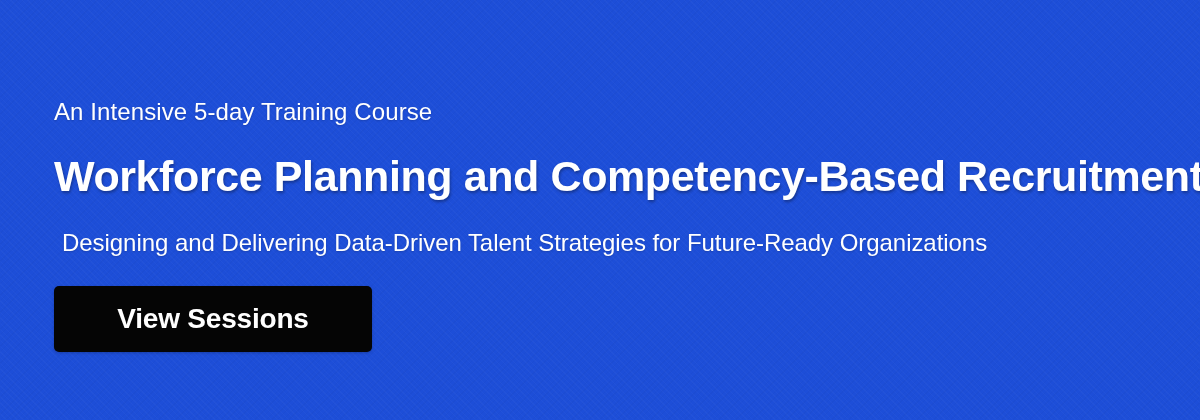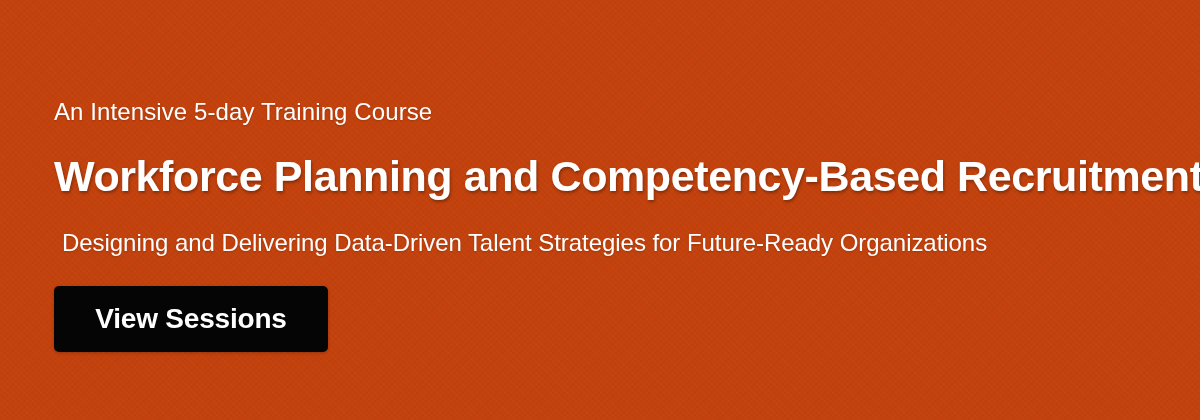--- a/index.html
+++ b/index.html
@@ -13,21 +13,21 @@
     overflow: hidden;
     font-family: "Liberation Sans", sans-serif;
     background: #ffffff;
   }
 
   .hero-banner {
     position: relative;
     width: 1200px;
     height: 420px;
     box-sizing: border-box;
-    background-color: #c2410c;
+    background-color: #1d4ed8;
     overflow: hidden;
   }
 
   
   .hero-texture {
     position: absolute;
     inset: 0;
     pointer-events: none;
     background-image:
       repeating-linear-gradient(45deg,  rgba(255,255,255,0.022) 0 1px, rgba(0,0,0,0) 1px 4px),
@@ -85,21 +85,21 @@
   }
 
   .cta-button {
     position: absolute;
     top: 286px;
     left: 0;
     display: inline-flex;
     align-items: center;
     justify-content: center;
     box-sizing: border-box;
-    width: 274px;
+    width: 318px;
     height: 66px;
     padding: 0 9px;
     border: none;
     border-radius: 5px;
     background-color: #050505;
     color: #ffffff;
     font-family: "Liberation Sans", sans-serif;
     font-size: 28px;
     font-weight: 700;
     letter-spacing: -0.2px;

